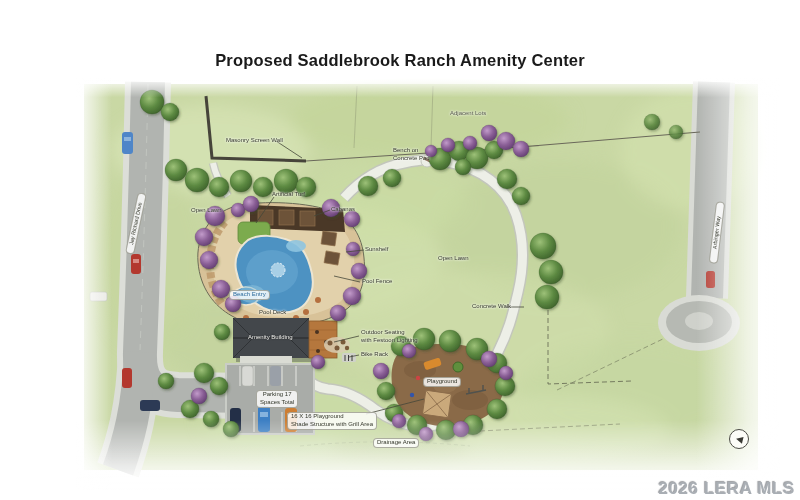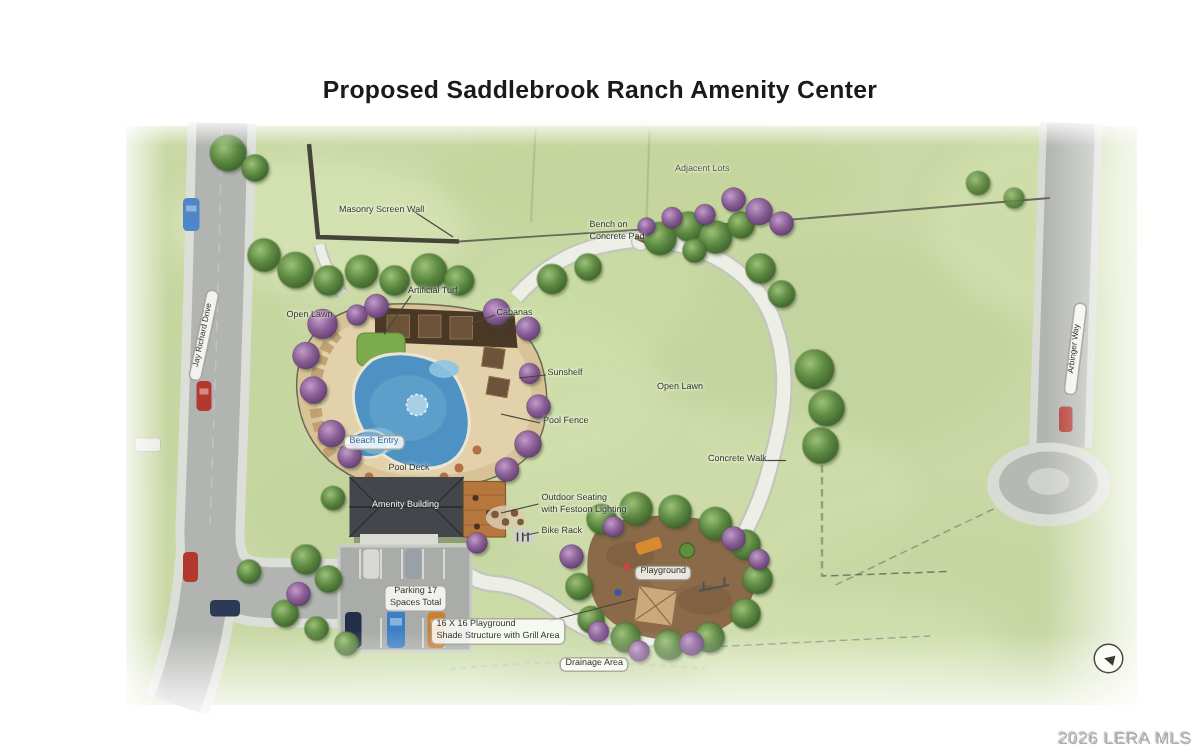--- a/index.html
+++ b/index.html
@@ -17,21 +17,21 @@
   .lbl{position:absolute;font-size:6px;line-height:1.3;color:#33362a;white-space:nowrap;
        text-shadow:0 0 2px rgba(255,255,255,.95),0 0 3px rgba(255,255,255,.9);}
   .pill{background:rgba(255,255,255,.82);border:.5px solid rgba(110,110,92,.55);
         border-radius:4px;padding:0 3px;text-shadow:none;}
   .lbl-white{color:#f2f2ee;text-shadow:0 0 2px rgba(0,0,0,.6);}
   .blue{color:#2f6b9c;}
   .rot{transform-origin:center;width:54px;text-align:center;font-size:5.5px;}
   .north{position:absolute;left:729px;top:429px;width:18px;height:18px;border:1.5px solid #4a4a44;
          border-radius:50%;background:#fcfcf7;z-index:5;display:flex;align-items:center;justify-content:center;}
   .north span{font-size:9px;color:#3a3a34;transform:rotate(14deg);line-height:1;}
-  .watermark{position:absolute;right:5px;bottom:1px;z-index:6;font-size:11px;font-weight:normal;
+  .watermark{position:absolute;right:5px;bottom:1px;z-index:6;font-size:17px;font-weight:bold;
          color:#a9aeb4;letter-spacing:.6px;
          text-shadow:1px 1px 0 rgba(255,255,255,.95),-1px -1px 1px rgba(88,92,98,.6);}
 </style>
 </head>
 <body>
 
 <div class="stage">
 
   <div class="title">Proposed Saddlebrook Ranch Amenity Center</div>
 

